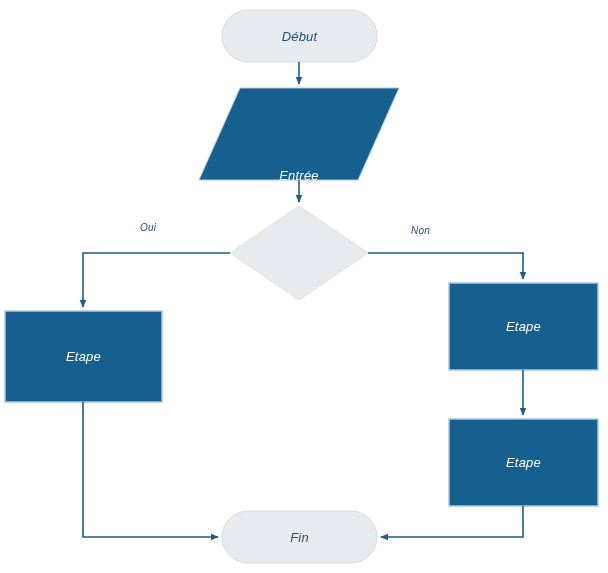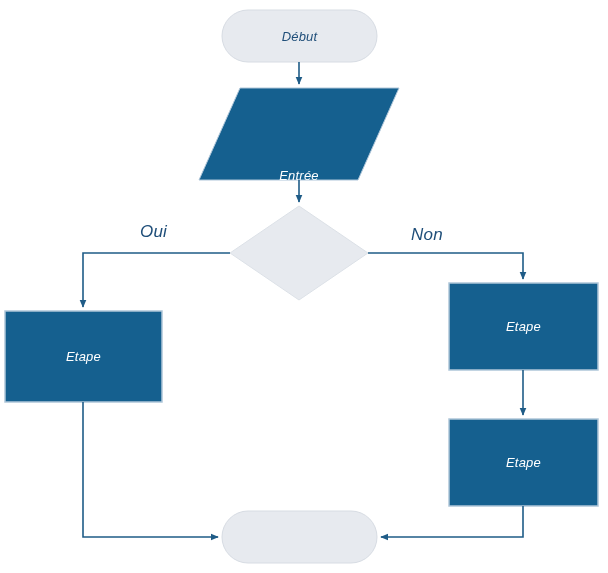--- a/index.html
+++ b/index.html
@@ -32,21 +32,21 @@
     justify-content: center;
     text-align: center;
     pointer-events: none;
     font-size: 13px;
     letter-spacing: 0.2px;
   }
   .label-on-dark { color: #ffffff; }
   .label-on-light { color: #1F4E79; }
   .edge-label {
     position: absolute;
-    font-size: 17px;
+    font-size: 10px;
     color: #1F4E79;
     letter-spacing: 0.2px;
     white-space: nowrap;
   }
 </style>
 </head>
 <body>
 
 <div id="flowchart-canvas">
 
@@ -90,18 +90,19 @@
 
   <div class="node-label label-on-dark" style="left:199px; top:88px; width:200px; height:92px;margin-top:41px;">Entrée</div>
 
 
   <div class="node-label label-on-dark" style="left:5px; top:311px; width:157px; height:91px;">Etape</div>
 
   <div class="node-label label-on-dark" style="left:449px; top:283px; width:149px; height:87px;">Etape</div>
 
   <div class="node-label label-on-dark" style="left:449px; top:419px; width:149px; height:87px;">Etape</div>
 
+  <div class="node-label label-on-light" style="left:222px; top:511px; width:155px; height:52px;">Fin</div>
 
   <div class="edge-label" style="left:140px; top:222px;">Oui</div>
 
   <div class="edge-label" style="left:411px; top:225px;text-align:right;">Non</div>
 
 </div>
 
 </body></html>

